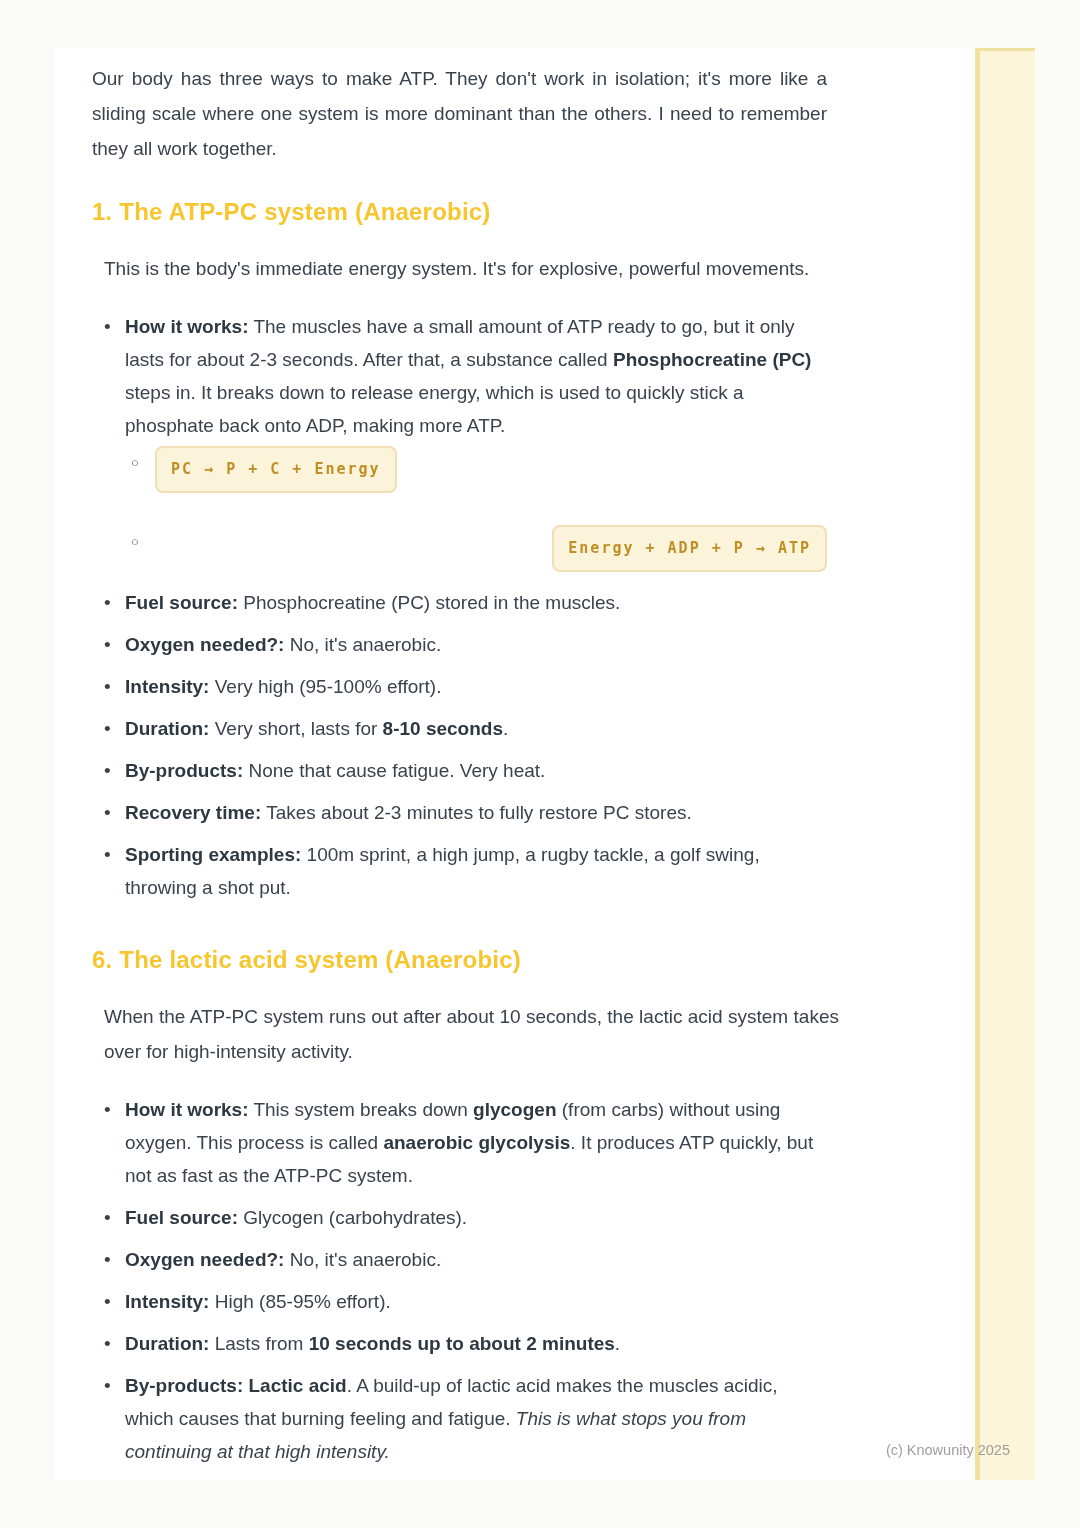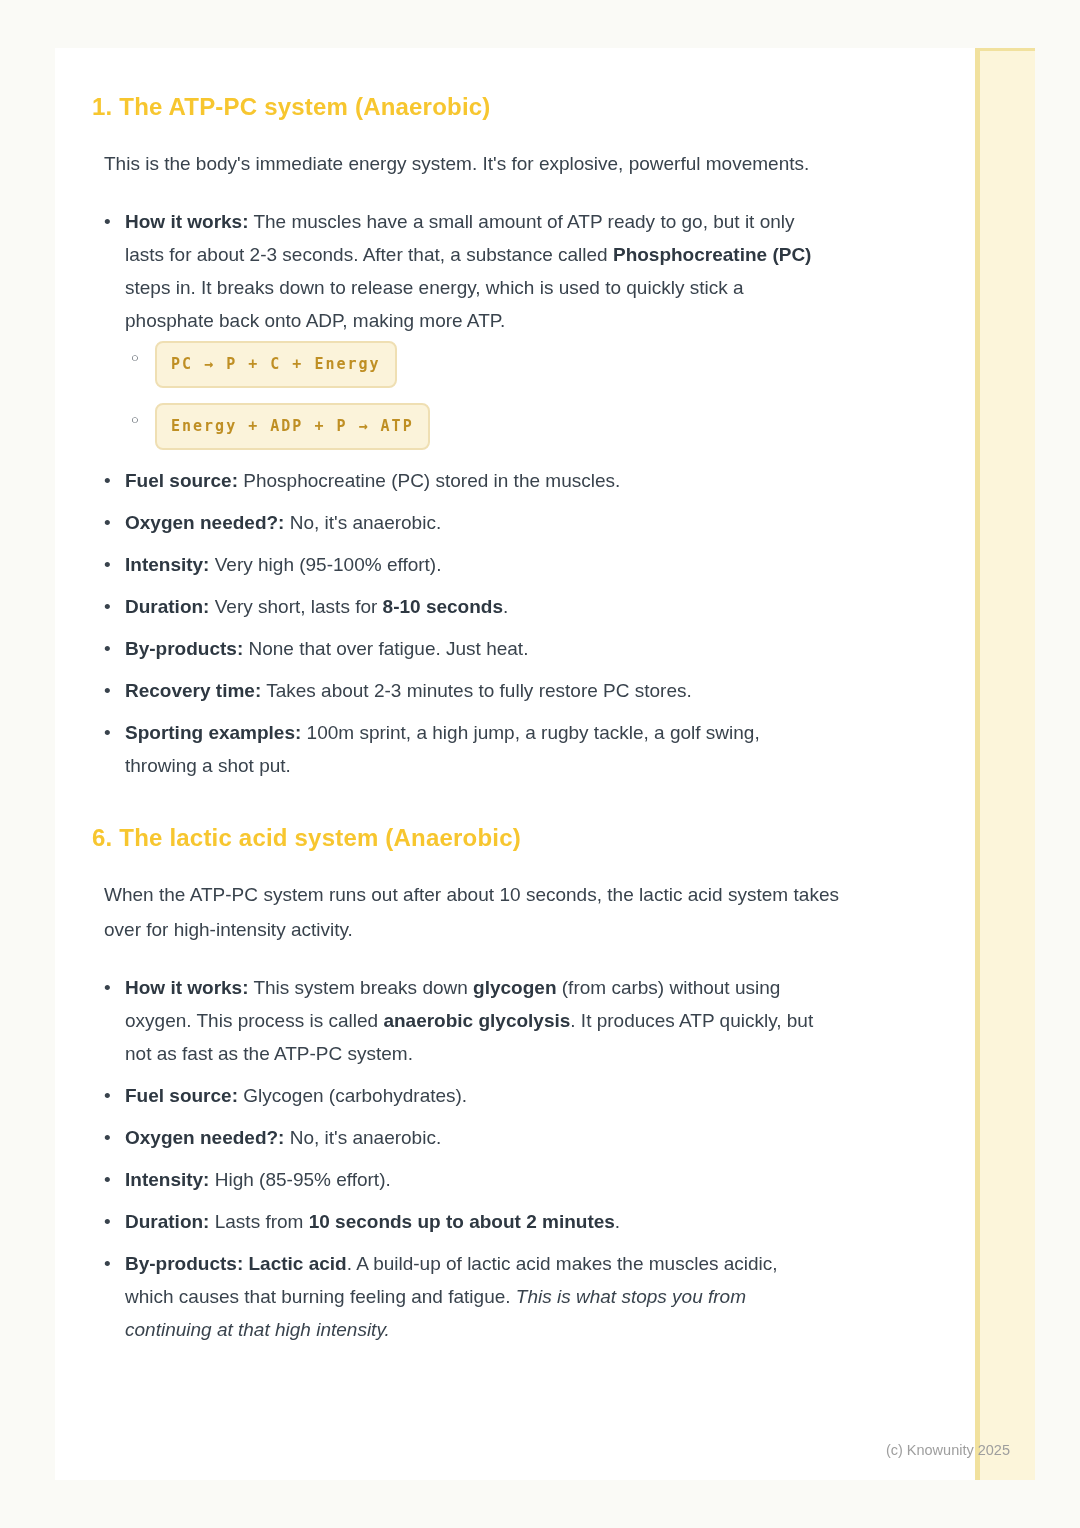--- a/index.html
+++ b/index.html
@@ -44,21 +44,21 @@
     position: relative; padding-left: 33px;
     font-size: 19px; line-height: 33px;
     color: var(--body-text, #39434d);
   }
   .content li + li { margin-top: 9px; }
   .content li::before { content: "\2022"; position: absolute; left: 12px; top: 0; }
   .b { font-weight: 700; color: var(--bold-text, #2e3842); }
   .i { font-style: italic; }
   ul.sub { margin: 4px 0 14px; width: auto; }
   ul.sub > li { padding-left: 30px; line-height: 30px; }
-  ul.sub > li + li { margin-top: 15px; }
+  ul.sub > li + li { margin-top: 32px; text-align: right; }
   ul.sub > li::before { content: "\25CB"; left: 6px; top: 2px; font-size: 13px; }
   .code-chip {
     display: inline-block;
     font-family: "DejaVu Sans Mono", "Liberation Mono", monospace;
     font-weight: 700; font-size: 15px; line-height: 19px;
     letter-spacing: 2px;
     color: var(--code-text, #bf8f24);
     background: var(--code-bg, #fbf3da);
     border: 2px solid var(--code-border, #efdfb3);
     border-radius: 8px;
@@ -70,32 +70,33 @@
     white-space: nowrap;
   }
 </style>
 </head>
 <body>
 
 <div class="page">
   <div class="card">
     <div class="side-strip"></div>
     <div class="content">
+        <p><span>Our body has three ways to make ATP. They don't work in isolation; it's more like a sliding scale where one system is more dominant than the others. I need to remember they all work together.</span></p>
         <h2>1. The ATP-PC system (Anaerobic)</h2>
         <p><span>This is the body's immediate energy system. It's for explosive, powerful movements.</span></p>
         <ul>
           <li><span class="b">How it works:</span><span> The muscles have a small amount of ATP ready to go, but it only lasts for about 2-3 seconds. After that, a substance called </span><span class="b">Phosphocreatine (PC)</span><span> steps in. It breaks down to release energy, which is used to quickly stick a phosphate back onto ADP, making more ATP.</span><ul class="sub">
               <li><code class="code-chip">PC → P + C + Energy</code></li>
               <li><code class="code-chip">Energy + ADP + P → ATP</code></li>
             </ul></li>
           <li><span class="b">Fuel source:</span><span> Phosphocreatine (PC) stored in the muscles.</span></li>
           <li><span class="b">Oxygen needed?:</span><span> No, it's anaerobic.</span></li>
           <li><span class="b">Intensity:</span><span> Very high (95-100% effort).</span></li>
           <li><span class="b">Duration:</span><span> Very short, lasts for </span><span class="b">8-10 seconds</span><span>.</span></li>
-          <li><span class="b">By-products:</span><span> None that over fatigue. Just heat.</span></li>
+          <li><span class="b">By-products:</span><span> None that cause fatigue. Very heat.</span></li>
           <li><span class="b">Recovery time:</span><span> Takes about 2-3 minutes to fully restore PC stores.</span></li>
           <li><span class="b">Sporting examples:</span><span> 100m sprint, a high jump, a rugby tackle, a golf swing, throwing a shot put.</span></li>
         </ul>
         <h2>6. The lactic acid system (Anaerobic)</h2>
         <p><span>When the ATP-PC system runs out after about 10 seconds, the lactic acid system takes over for high-intensity activity.</span></p>
         <ul>
           <li><span class="b">How it works:</span><span> This system breaks down </span><span class="b">glycogen</span><span> (from carbs) without using oxygen. This process is called </span><span class="b">anaerobic glycolysis</span><span>. It produces ATP quickly, but not as fast as the ATP-PC system.</span></li>
           <li><span class="b">Fuel source:</span><span> Glycogen (carbohydrates).</span></li>
           <li><span class="b">Oxygen needed?:</span><span> No, it's anaerobic.</span></li>
           <li><span class="b">Intensity:</span><span> High (85-95% effort).</span></li>

